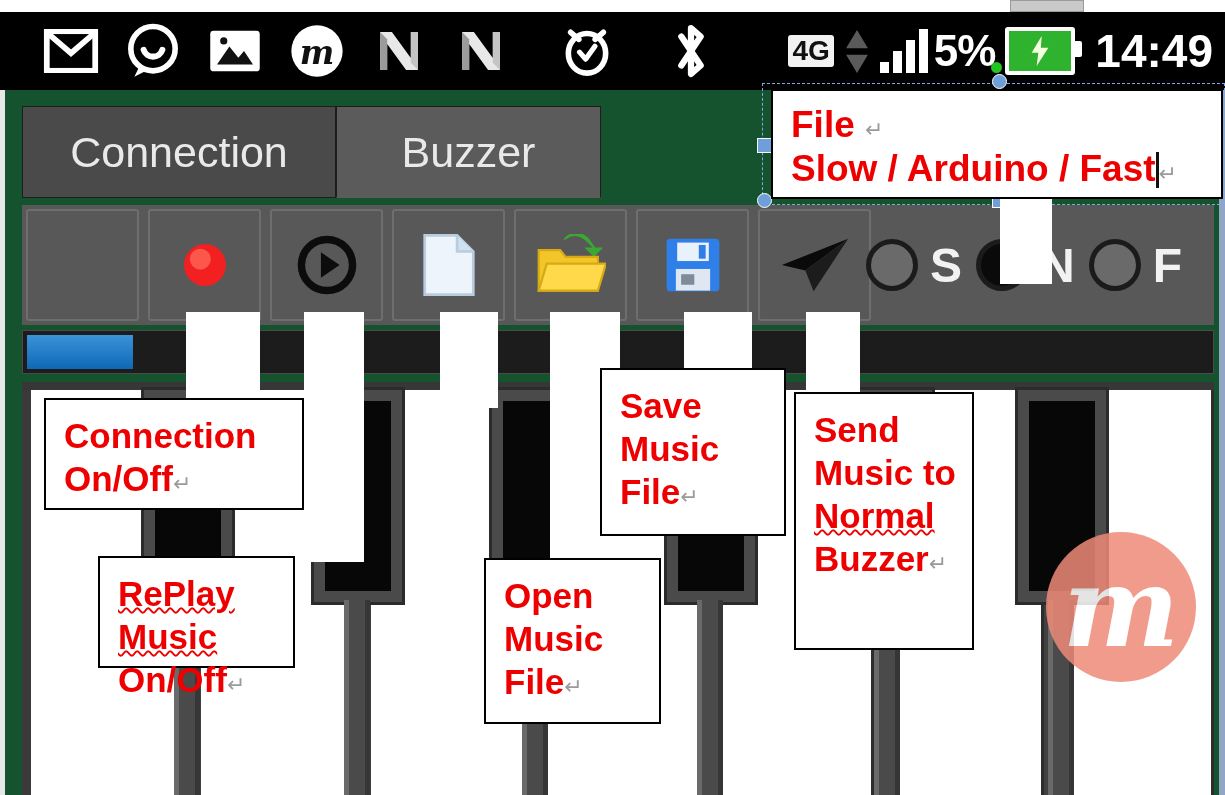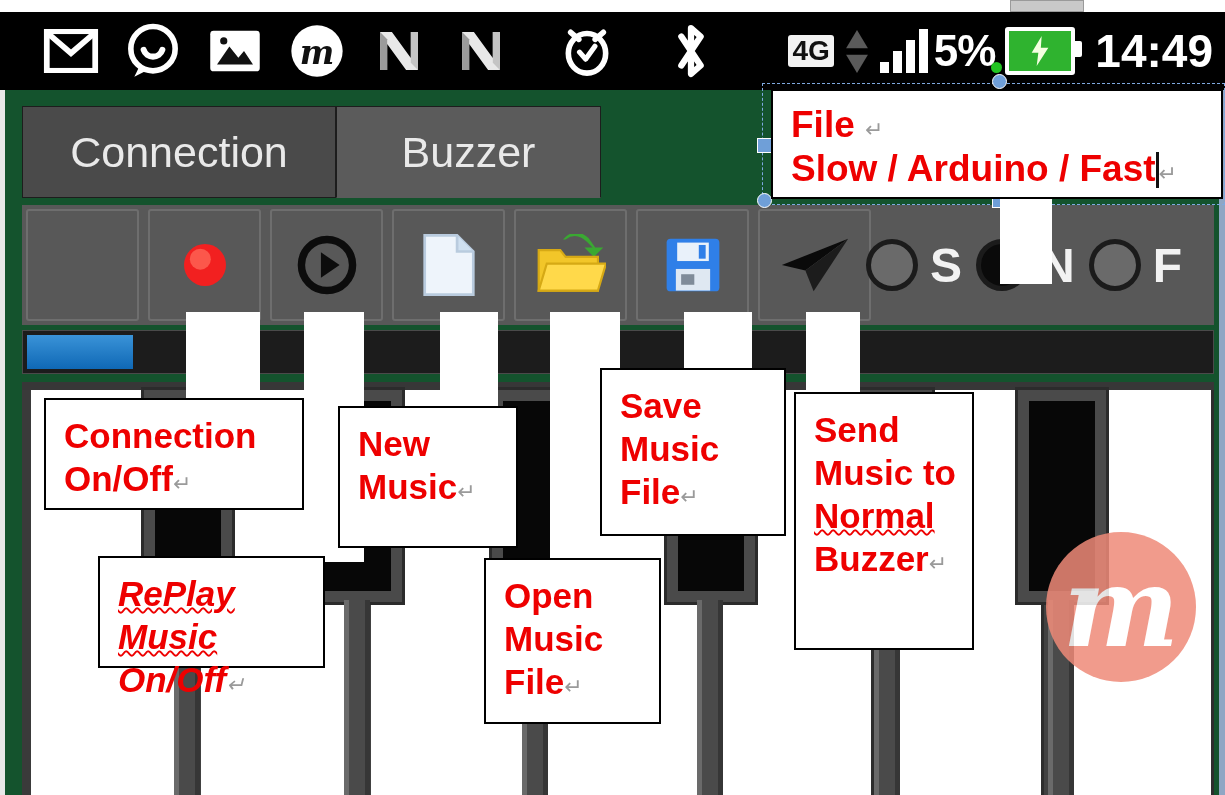--- a/index.html
+++ b/index.html
@@ -335,29 +335,25 @@
     </div>
   </div>
 
   <div class="tail" style="left:186px;top:312px;width:0;height:0;border-left:14px solid transparent;border-right:60px solid transparent;border-bottom:110px solid #ffffff;"></div>
   <div class="callout" style="left:44px;top:398px;width:260px;height:112px;">
     <div class="ctxt"><span>Connection
 On/Off</span><span class="pilcrow">↵</span></div>
   </div>
 
   <div class="tail" style="left:304px;top:312px;width:0;height:0;border-left:8px solid transparent;border-right:52px solid transparent;border-bottom:250px solid #ffffff;"></div>
-  <div class="callout" style="left:98px;top:556px;width:227px;height:112px;font-style:italic;">
+  <div class="callout" style="left:98px;top:556px;width:197px;height:112px;">
     <div class="ctxt"><span class="sq">RePlay Music</span><br>On/Off<span class="pilcrow">↵</span></div>
   </div>
 
   <div class="tail" style="left:440px;top:312px;width:0;height:0;border-left:22px solid transparent;border-right:36px solid transparent;border-bottom:96px solid #ffffff;"></div>
-  <div class="callout" style="left:338px;top:406px;width:180px;height:142px;">
-    <div class="ctxt"><span>New
-Music</span><span class="pilcrow">↵</span></div>
-  </div>
 
   <div class="tail" style="left:550px;top:312px;width:0;height:0;border-left:22px solid transparent;border-right:48px solid transparent;border-bottom:248px solid #ffffff;"></div>
   <div class="callout" style="left:484px;top:558px;width:177px;height:166px;">
     <div class="ctxt"><span>Open
 Music
 File</span><span class="pilcrow">↵</span></div>
   </div>
 
   <div class="tail" style="left:684px;top:312px;width:0;height:0;border-left:48px solid transparent;border-right:20px solid transparent;border-bottom:58px solid #ffffff;"></div>
   <div class="callout" style="left:600px;top:368px;width:186px;height:168px;">

